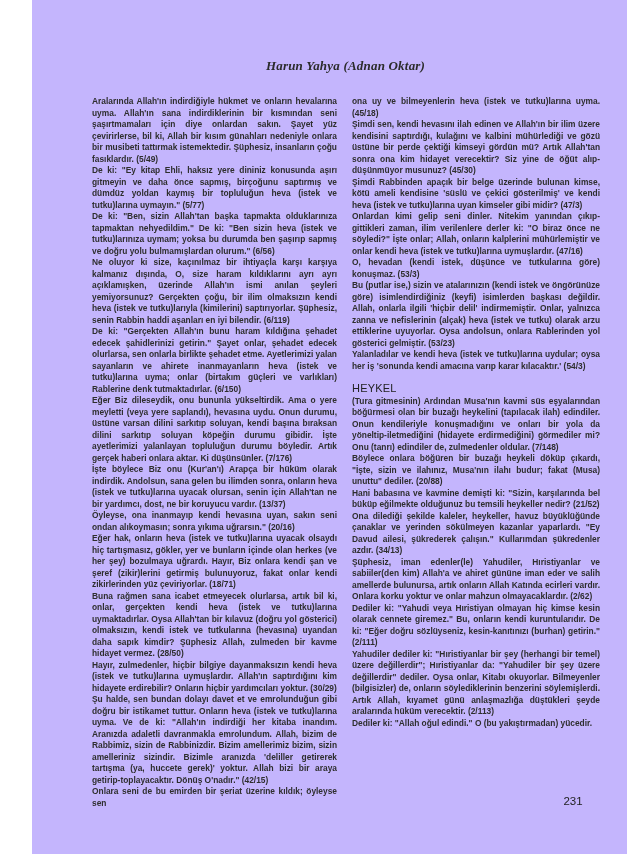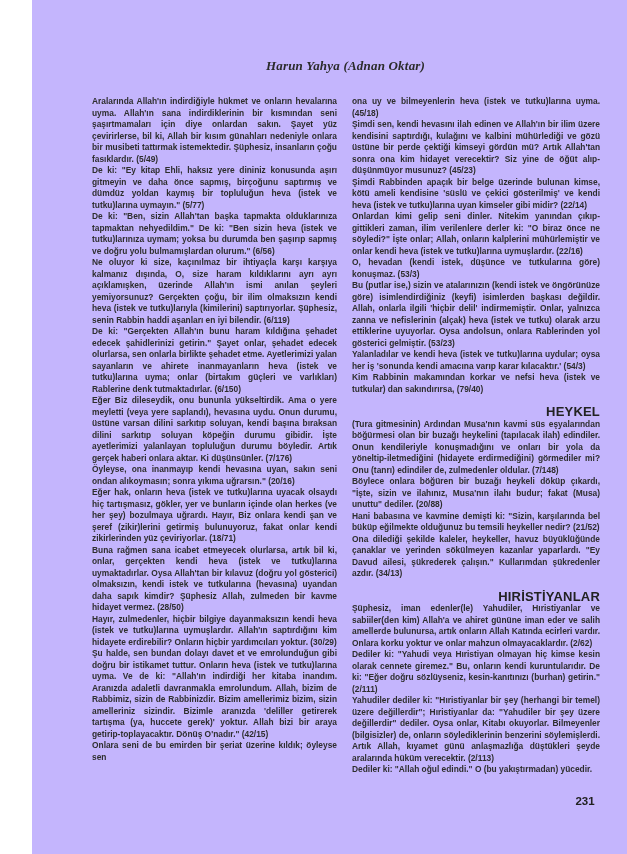--- a/index.html
+++ b/index.html
@@ -41,74 +41,73 @@
   .col-left  { left: 60px;  width: 245px; }
   .col-right { left: 320px; width: 248px; }
   .col p.para {
     margin: 0;
     padding: 0;
     font-weight: bold;
   }
   .col h2.section-heading {
     margin: 11px 0 1px 0;
     padding: 0;
-    font-size: 13px;
-    font-weight: bold;
+    font-size: 11px;
+    font-weight: normal;
     letter-spacing: 0.2px;
     color: #222222;
-    text-align: right;
+    text-align: left;
   }
   .page-number {
     position: absolute;
-    left: 540px;
+    left: 528px;
     top: 795px;
     width: 26px;
     text-align: center;
     font-size: 11.5px;
-    font-weight: bold;
+    font-weight: normal;
     color: #222222;
   }
 </style>
 </head>
 <body>
 
 <div id="page">
 
   <div class="running-header">Harun Yahya (Adnan Oktar)</div>
 
   <div class="col col-left">
       <p class="para">Aralarında Allah'ın indirdiğiyle hükmet ve onların hevalarına uyma. Allah'ın sana indirdiklerinin bir kısmından seni şaşırtmamaları için diye onlardan sakın. Şayet yüz çevirirlerse, bil ki, Allah bir kısım günahları nedeniyle onlara bir musibeti tattırmak istemektedir. Şüphesiz, insanların çoğu fasıklardır. (5/49)</p>
       <p class="para">De ki: "Ey kitap Ehli, haksız yere dininiz konusunda aşırı gitmeyin ve daha önce sapmış, birçoğunu saptırmış ve dümdüz yoldan kaymış bir topluluğun heva (istek ve tutku)larına uymayın." (5/77)</p>
       <p class="para">De ki: "Ben, sizin Allah'tan başka tapmakta olduklarınıza tapmaktan nehyedildim." De ki: "Ben sizin heva (istek ve tutku)larınıza uymam; yoksa bu durumda ben şaşırıp sapmış ve doğru yolu bulmamışlardan olurum." (6/56)</p>
       <p class="para">Ne oluyor ki size, kaçınılmaz bir ihtiyaçla karşı karşıya kalmanız dışında, O, size haram kıldıklarını ayrı ayrı açıklamışken, üzerinde Allah'ın ismi anılan şeyleri yemiyorsunuz? Gerçekten çoğu, bir ilim olmaksızın kendi heva (istek ve tutku)larıyla (kimilerini) saptırıyorlar. Şüphesiz, senin Rabbin haddi aşanları en iyi bilendir. (6/119)</p>
       <p class="para">De ki: "Gerçekten Allah'ın bunu haram kıldığına şehadet edecek şahidlerinizi getirin." Şayet onlar, şehadet edecek olurlarsa, sen onlarla birlikte şehadet etme. Ayetlerimizi yalan sayanların ve ahirete inanmayanların heva (istek ve tutku)larına uyma; onlar (birtakım güçleri ve varlıkları) Rablerine denk tutmaktadırlar. (6/150)</p>
       <p class="para">Eğer Biz dileseydik, onu bununla yükseltirdik. Ama o yere meyletti (veya yere saplandı), hevasına uydu. Onun durumu, üstüne varsan dilini sarkıtıp soluyan, kendi başına bıraksan dilini sarkıtıp soluyan köpeğin durumu gibidir. İşte ayetlerimizi yalanlayan topluluğun durumu böyledir. Artık gerçek haberi onlara aktar. Ki düşünsünler. (7/176)</p>
+      <p class="para">İşte böylece Biz onu (Kur'an'ı) Arapça bir hüküm olarak indirdik. Andolsun, sana gelen bu ilimden sonra, onların heva (istek ve tutku)larına uyacak olursan, senin için Allah'tan ne bir yardımcı, dost, ne bir koruyucu vardır. (13/37)</p>
       <p class="para">Öyleyse, ona inanmayıp kendi hevasına uyan, sakın seni ondan alıkoymasın; sonra yıkıma uğrarsın." (20/16)</p>
       <p class="para">Eğer hak, onların heva (istek ve tutku)larına uyacak olsaydı hiç tartışmasız, gökler, yer ve bunların içinde olan herkes (ve her şey) bozulmaya uğrardı. Hayır, Biz onlara kendi şan ve şeref (zikir)lerini getirmiş bulunuyoruz, fakat onlar kendi zikirlerinden yüz çeviriyorlar. (18/71)</p>
       <p class="para">Buna rağmen sana icabet etmeyecek olurlarsa, artık bil ki, onlar, gerçekten kendi heva (istek ve tutku)larına uymaktadırlar. Oysa Allah'tan bir kılavuz (doğru yol gösterici) olmaksızın, kendi istek ve tutkularına (hevasına) uyandan daha sapık kimdir? Şüphesiz Allah, zulmeden bir kavme hidayet vermez. (28/50)</p>
       <p class="para">Hayır, zulmedenler, hiçbir bilgiye dayanmaksızın kendi heva (istek ve tutku)larına uymuşlardır. Allah'ın saptırdığını kim hidayete erdirebilir? Onların hiçbir yardımcıları yoktur. (30/29)</p>
       <p class="para">Şu halde, sen bundan dolayı davet et ve emrolunduğun gibi doğru bir istikamet tuttur. Onların heva (istek ve tutku)larına uyma. Ve de ki: "Allah'ın indirdiği her kitaba inandım. Aranızda adaletli davranmakla emrolundum. Allah, bizim de Rabbimiz, sizin de Rabbinizdir. Bizim amellerimiz bizim, sizin amelleriniz sizindir. Bizimle aranızda 'deliller getirerek tartışma (ya, huccete gerek)' yoktur. Allah bizi bir araya getirip-toplayacaktır. Dönüş O'nadır." (42/15)</p>
       <p class="para">Onlara seni de bu emirden bir şeriat üzerine kıldık; öyleyse sen</p>
     </div>
 
   <div class="col col-right">
       <p class="para">ona uy ve bilmeyenlerin heva (istek ve tutku)larına uyma. (45/18)</p>
-      <p class="para">Şimdi sen, kendi hevasını ilah edinen ve Allah'ın bir ilim üzere kendisini saptırdığı, kulağını ve kalbini mühürlediği ve gözü üstüne bir perde çektiği kimseyi gördün mü? Artık Allah'tan sonra ona kim hidayet verecektir? Siz yine de öğüt alıp-düşünmüyor musunuz? (45/23)</p>
-      <p class="para">Şimdi Rabbinden apaçık bir belge üzerinde bulunan kimse, kötü ameli kendisine 'süslü ve çekici gösterilmiş' ve kendi heva (istek ve tutku)larına uyan kimseler gibi midir? (22/14)</p>
-      <p class="para">Onlardan kimi gelip seni dinler. Nitekim yanından çıkıp-gittikleri zaman, ilim verilenlere derler ki: "O biraz önce ne söyledi?" İşte onlar; Allah, onların kalplerini mühürlemiştir ve onlar kendi heva (istek ve tutku)larına uymuşlardır. (22/16)</p>
+      <p class="para">Şimdi sen, kendi hevasını ilah edinen ve Allah'ın bir ilim üzere kendisini saptırdığı, kulağını ve kalbini mühürlediği ve gözü üstüne bir perde çektiği kimseyi gördün mü? Artık Allah'tan sonra ona kim hidayet verecektir? Siz yine de öğüt alıp-düşünmüyor musunuz? (45/30)</p>
+      <p class="para">Şimdi Rabbinden apaçık bir belge üzerinde bulunan kimse, kötü ameli kendisine 'süslü ve çekici gösterilmiş' ve kendi heva (istek ve tutku)larına uyan kimseler gibi midir? (47/3)</p>
+      <p class="para">Onlardan kimi gelip seni dinler. Nitekim yanından çıkıp-gittikleri zaman, ilim verilenlere derler ki: "O biraz önce ne söyledi?" İşte onlar; Allah, onların kalplerini mühürlemiştir ve onlar kendi heva (istek ve tutku)larına uymuşlardır. (47/16)</p>
       <p class="para">O, hevadan (kendi istek, düşünce ve tutkularına göre) konuşmaz. (53/3)</p>
       <p class="para">Bu (putlar ise,) sizin ve atalarınızın (kendi istek ve öngörünüze göre) isimlendirdiğiniz (keyfi) isimlerden başkası değildir. Allah, onlarla ilgili 'hiçbir delil' indirmemiştir. Onlar, yalnızca zanna ve nefislerinin (alçak) heva (istek ve tutku) olarak arzu ettiklerine uyuyorlar. Oysa andolsun, onlara Rablerinden yol gösterici gelmiştir. (53/23)</p>
       <p class="para">Yalanladılar ve kendi heva (istek ve tutku)larına uydular; oysa her iş 'sonunda kendi amacına varıp karar kılacaktır.' (54/3)</p>
-      <p class="para">Kim Rabbinin makamından korkar ve nefsi heva (istek ve tutkular) dan sakındırırsa, (79/40)</p>
       <h2 class="section-heading">HEYKEL</h2>
       <p class="para">(Tura gitmesinin) Ardından Musa'nın kavmi süs eşyalarından böğürmesi olan bir buzağı heykelini (tapılacak ilah) edindiler. Onun kendileriyle konuşmadığını ve onları bir yola da yöneltip-iletmediğini (hidayete erdirmediğini) görmediler mi? Onu (tanrı) edindiler de, zulmedenler oldular. (7/148)</p>
       <p class="para">Böylece onlara böğüren bir buzağı heykeli döküp çıkardı, "İşte, sizin ve ilahınız, Musa'nın ilahı budur; fakat (Musa) unuttu" dediler. (20/88)</p>
       <p class="para">Hani babasına ve kavmine demişti ki: "Sizin, karşılarında bel büküp eğilmekte olduğunuz bu temsili heykeller nedir? (21/52)</p>
       <p class="para">Ona dilediği şekilde kaleler, heykeller, havuz büyüklüğünde çanaklar ve yerinden sökülmeyen kazanlar yaparlardı. "Ey Davud ailesi, şükrederek çalışın." Kullarımdan şükredenler azdır. (34/13)</p>
-      <h2 class="section-heading">HIRİSTİYANLAR</h2>
       <p class="para">Şüphesiz, iman edenler(le) Yahudiler, Hıristiyanlar ve sabiiler(den kim) Allah'a ve ahiret gününe iman eder ve salih amellerde bulunursa, artık onların Allah Katında ecirleri vardır. Onlara korku yoktur ve onlar mahzun olmayacaklardır. (2/62)</p>
       <p class="para">Dediler ki: "Yahudi veya Hıristiyan olmayan hiç kimse kesin olarak cennete giremez." Bu, onların kendi kuruntularıdır. De ki: "Eğer doğru sözlüyseniz, kesin-kanıtınızı (burhan) getirin." (2/111)</p>
       <p class="para">Yahudiler dediler ki: "Hıristiyanlar bir şey (herhangi bir temel) üzere değillerdir"; Hıristiyanlar da: "Yahudiler bir şey üzere değillerdir" dediler. Oysa onlar, Kitabı okuyorlar. Bilmeyenler (bilgisizler) de, onların söylediklerinin benzerini söylemişlerdi. Artık Allah, kıyamet günü anlaşmazlığa düştükleri şeyde aralarında hüküm verecektir. (2/113)</p>
       <p class="para">Dediler ki: "Allah oğul edindi." O (bu yakıştırmadan) yücedir.</p>
     </div>
 
   <div class="page-number">231</div>
 
 </div>
 

